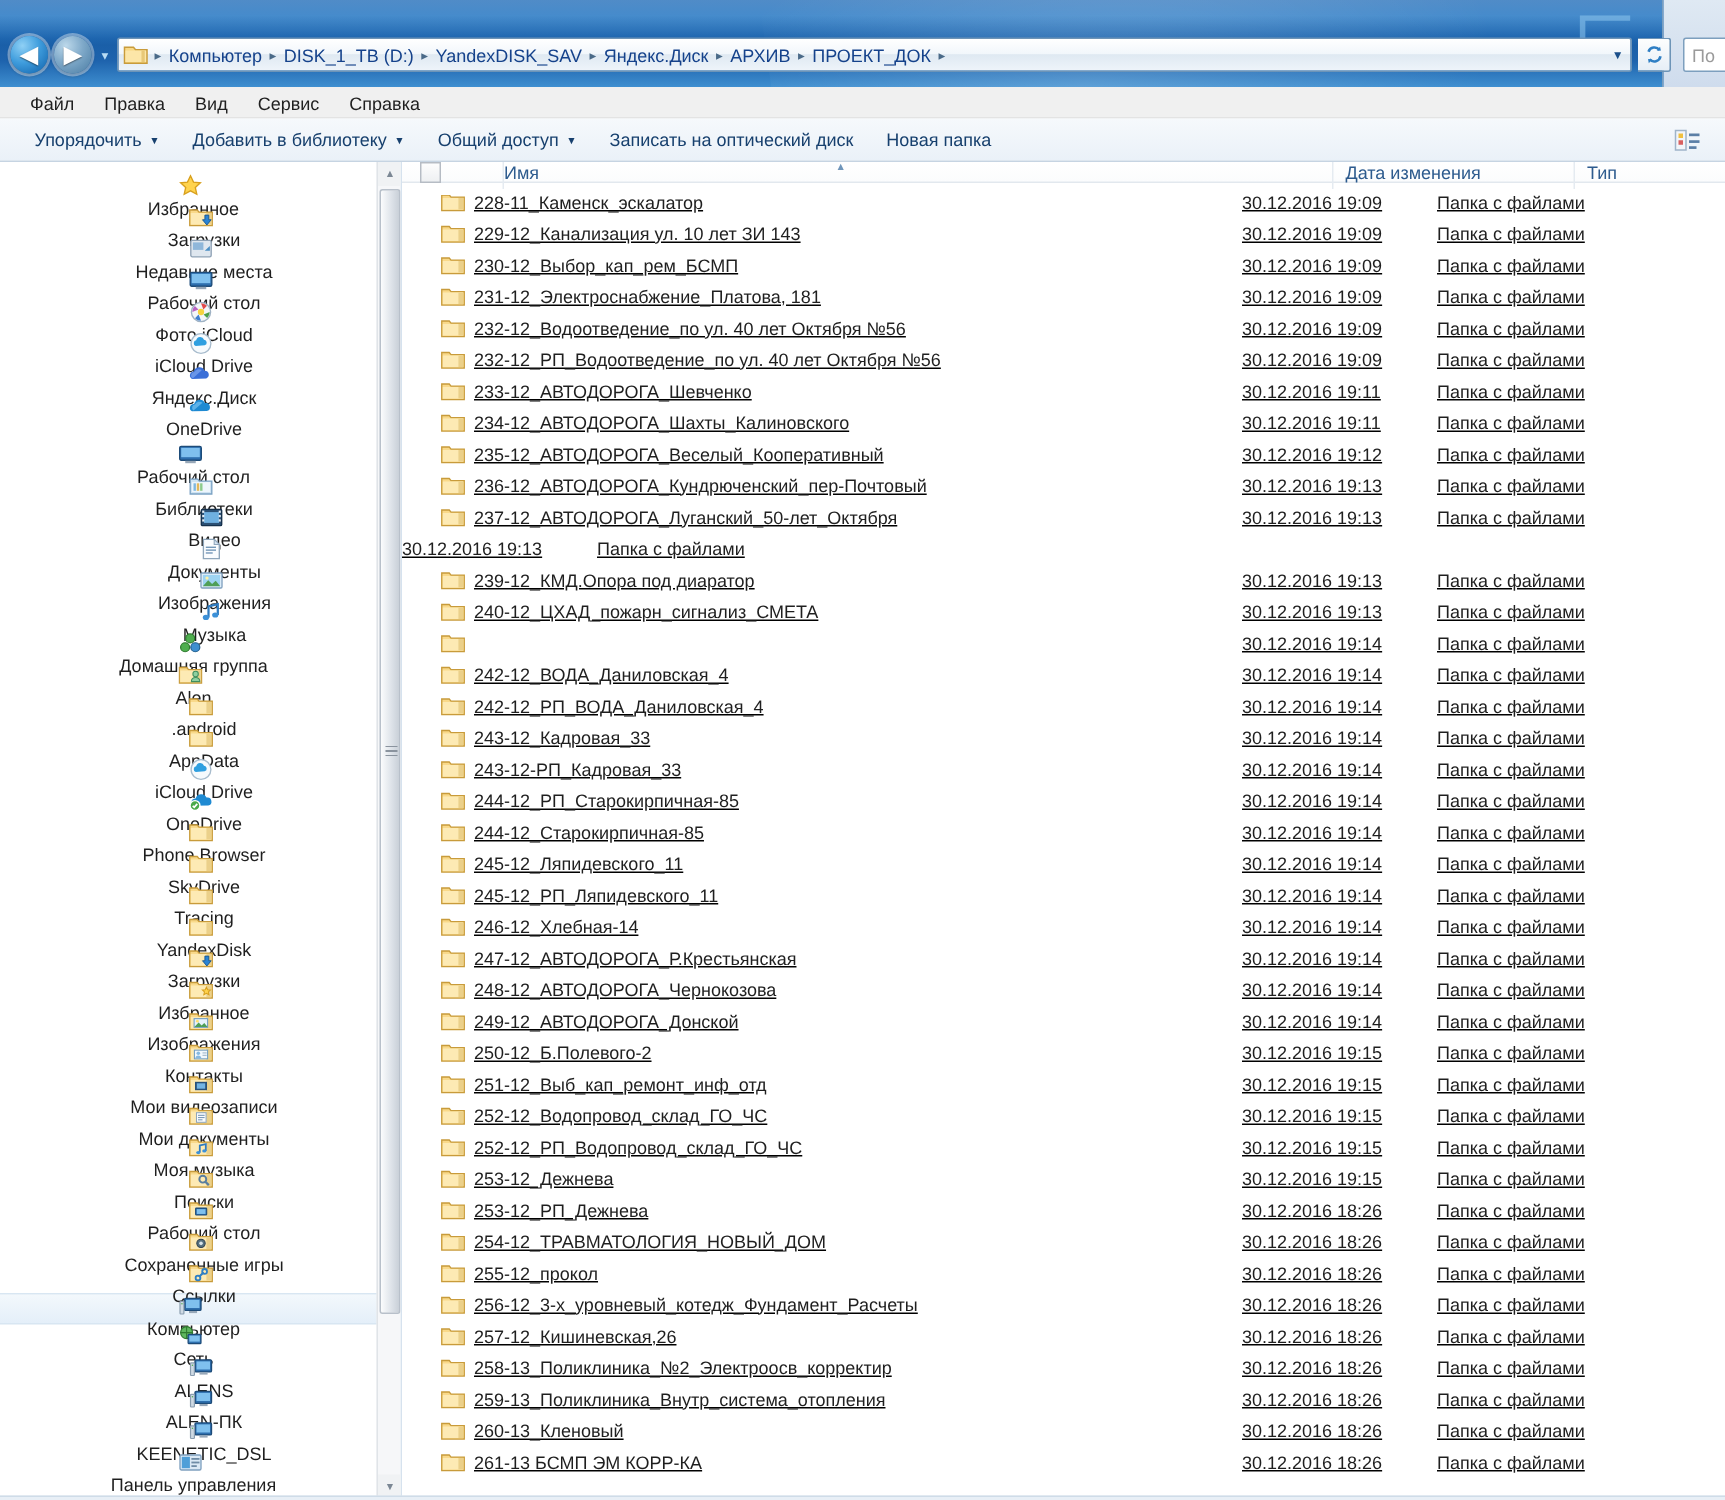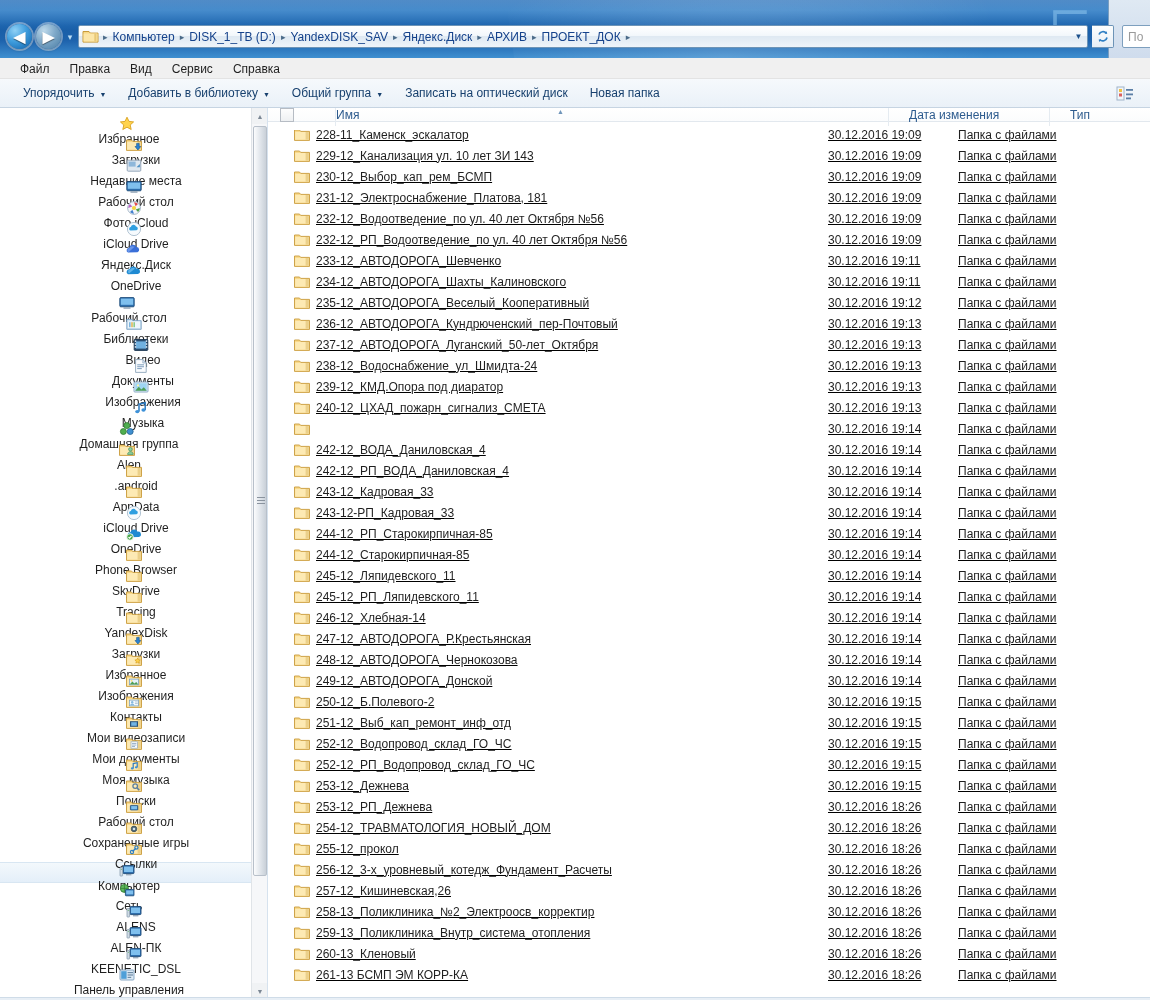--- a/index.html
+++ b/index.html
@@ -176,21 +176,21 @@
   #filepane { flex:1; position:relative; overflow:hidden; background:#fff; }
   #col-header {
     height:14px; display:flex; align-items:center;
     background: linear-gradient(180deg,#ffffff,#fbfcfd);
     border-bottom:1px solid #e2e8ee;
     position:relative;
     gap:31px;
   }
   .col {
     height:22px; display:flex; align-items:center;
-    font-size:12px; color:#2d5b8e; padding-left:20px;
+    font-size:12px; color:#2d5b8e; padding-left:8px;
     border-left:1px solid #e5ebf1; cursor:pointer; white-space:nowrap;
   }
   .col:first-child { border-left:none; }
   #hdr-check {
     width:14px; height:14px; margin-left:12px; margin-right:10px;
     border:1px solid #b6bcc4; background:linear-gradient(180deg,#fdfdfd,#eef0f2);
     flex:0 0 14px; cursor:pointer;
   }
   #sort-indicator {
     position:absolute; left:288px; top:1px; width:9px; height:6px;
@@ -281,21 +281,21 @@
 <div id="toolbar">
   <div class="tb-item">
     <span>Упорядочить</span>
     <span class="tb-caret">▼</span>
   </div>
   <div class="tb-item">
     <span>Добавить в библиотеку</span>
     <span class="tb-caret">▼</span>
   </div>
   <div class="tb-item">
-    <span>Общий группа</span>
+    <span>Общий доступ</span>
     <span class="tb-caret">▼</span>
   </div>
   <div class="tb-item">
     <span>Записать на оптический диск</span>
   </div>
   <div class="tb-item">
     <span>Новая папка</span>
   </div>
   <div id="view-buttons">
     <svg width="20" height="16" viewBox="0 0 20 16">
@@ -933,28 +933,20 @@
                   <path d="M1.2 5h13.6v7.7H1.2z" fill="#fdeab4"></path>
                   <path d="M11.6 5h3.2v7.7h-3.2z" fill="#ebd08a"></path>
                 </svg></span>
               <span class="fname">237-12_АВТОДОРОГА_Луганский_50-лет_Октября</span>
             </div>
             <div class="cell-date">30.12.2016 19:13</div>
             <div class="cell-type">Папка с файлами</div>
             <div class="cell-size"></div>
           </div>
           <div class="row">
-            <div class="cell-name">
-              <span class="folder-ico"><svg width="16" height="16" viewBox="0 0 16 16">
-                  <path d="M0.5 3h5l1.2 1.4H15.5v9H0.5z" fill="#f9d98a" stroke="#c89b3b" stroke-width=".9"></path>
-                  <path d="M1.2 5h13.6v7.7H1.2z" fill="#fdeab4"></path>
-                  <path d="M11.6 5h3.2v7.7h-3.2z" fill="#ebd08a"></path>
-                </svg></span>
-              <span class="fname">238-12_Водоснабжение_ул_Шмидта-24</span>
-            </div>
             <div class="cell-date">30.12.2016 19:13</div>
             <div class="cell-type">Папка с файлами</div>
             <div class="cell-size"></div>
           </div>
           <div class="row">
             <div class="cell-name">
               <span class="folder-ico"><svg width="16" height="16" viewBox="0 0 16 16">
                   <path d="M0.5 3h5l1.2 1.4H15.5v9H0.5z" fill="#f9d98a" stroke="#c89b3b" stroke-width=".9"></path>
                   <path d="M1.2 5h13.6v7.7H1.2z" fill="#fdeab4"></path>
                   <path d="M11.6 5h3.2v7.7h-3.2z" fill="#ebd08a"></path>

